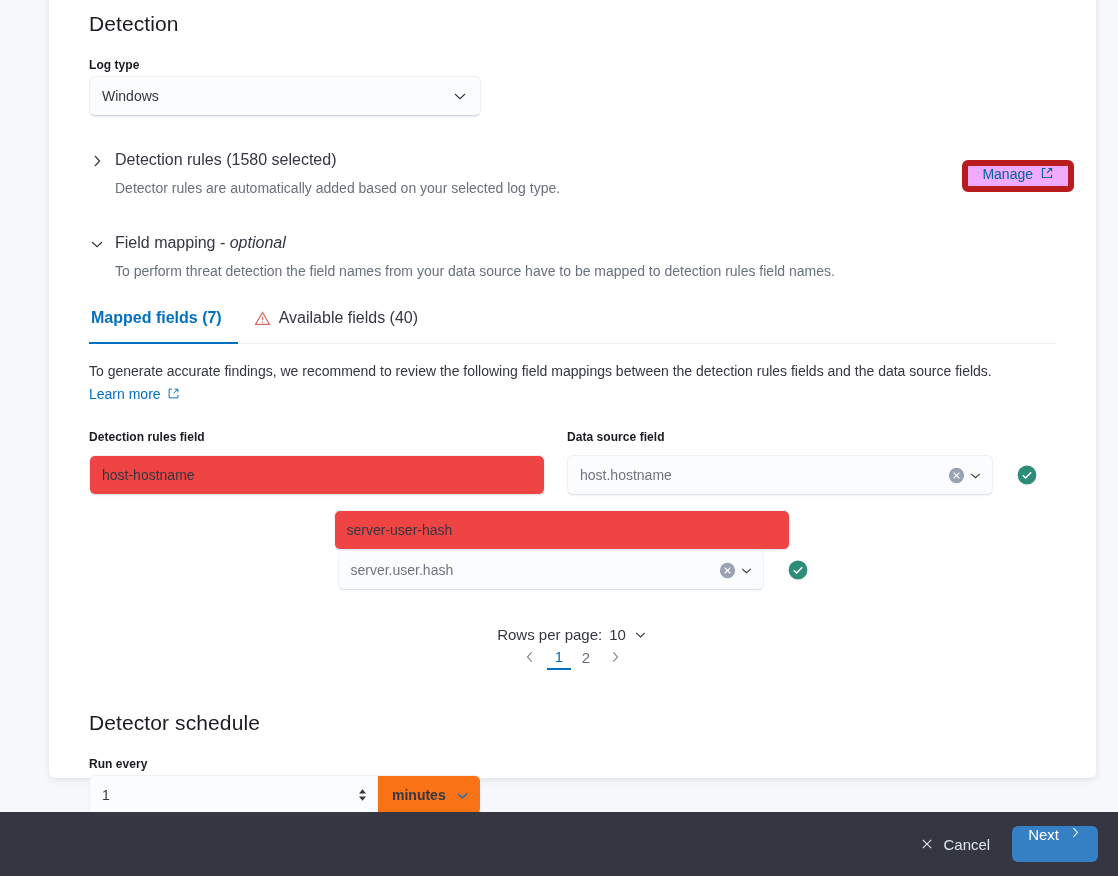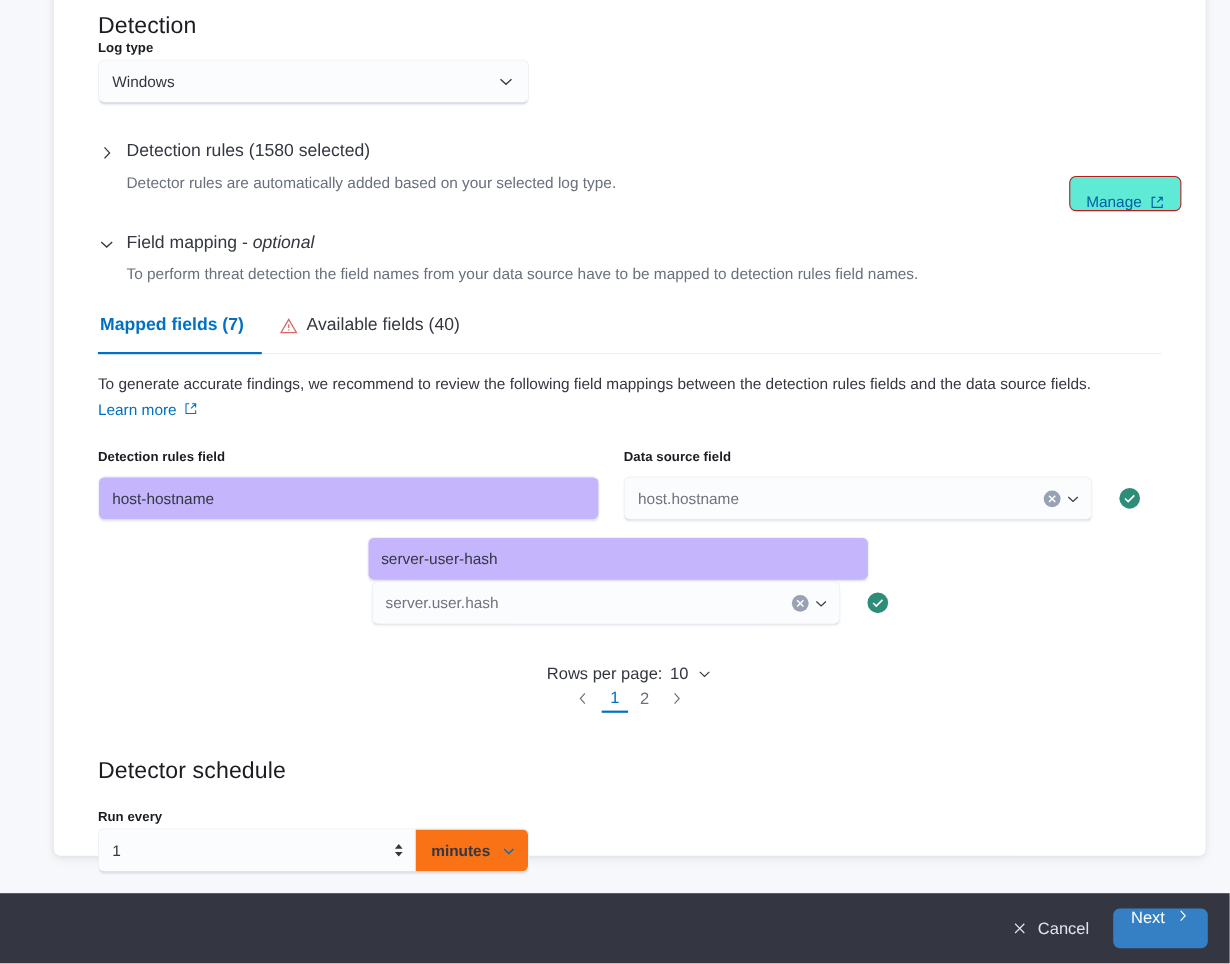--- a/index.html
+++ b/index.html
@@ -78,27 +78,27 @@
   .acc-desc {
     font-size: 14px; color: #69707d;
     margin-top: 6px; line-height: 20px;
   }
 
   .manage-btn {
     position: absolute;
     right: 22px; top: 174px;
     height: 32px;
     padding: 0 14px;
-    border: 1px solid #b91c1c;
-    border-radius: 6px;
-    background: #5eead4;
+    border: 6px solid #b91c1c;
+    border-radius: 6px;
+    background: #f0abfc;
     color: #0061a6;
     font-size: 14px;
     font-family: "Liberation Sans", sans-serif;
-    display: inline-flex; align-items: flex-end; gap: 7px;
+    display: inline-flex; align-items: flex-start; gap: 7px;
     cursor: pointer;
   }
 
   
   .tabs {
     display: flex;
     border-bottom: 1px solid #eceff4;
     margin-top: 26px;
   }
   .tab {
@@ -130,21 +130,21 @@
   .map-head { display: flex; margin-top: 24px; }
   .map-head .col-a { width: 478px; }
   .map-head .col-b { width: 470px; }
 
   .map-row { display: flex; align-items: center; margin-top: 7px; }
   .map-row .col-a { width: 478px; }
   .map-row .col-b { width: 470px; position: relative; }
 
   .txt-input {
     width: 456px; height: 40px;
-    background: #c4b5fd;
+    background: #ef4444;
     border: 1px solid #eff1f4;
     border-bottom-color: #e4e7ee;
     border-radius: 6px;
     box-shadow: 0 1px 1px -1px rgba(152,162,179,.15), 0 2px 2px -1px rgba(152,162,179,.12);
     display: flex; align-items: center;
     padding: 0 12px;
     font-size: 14px; color: #343741;
   }
   .combo {
     width: 456px; height: 40px;
@@ -242,21 +242,21 @@
 
 <div class="page">
 
   <div class="card">
     <div class="inner">
 
       <div style="padding-top:26px;">
         <h2 class="section-title">Detection</h2>
       </div>
 
-      <div style="">
+      <div style="margin-top:22px;">
         <label class="form-label">Log type</label>
         <div class="eui-select">
           <span>Windows</span>
           <span class="chev">
             <svg viewBox="0 0 16 16" width="16" height="16">
                 <path d="M3 6l5 4.6L13 6" fill="none" stroke="#343741" stroke-width="1.2"></path>
               </svg>
           </span>
         </div>
       </div>

